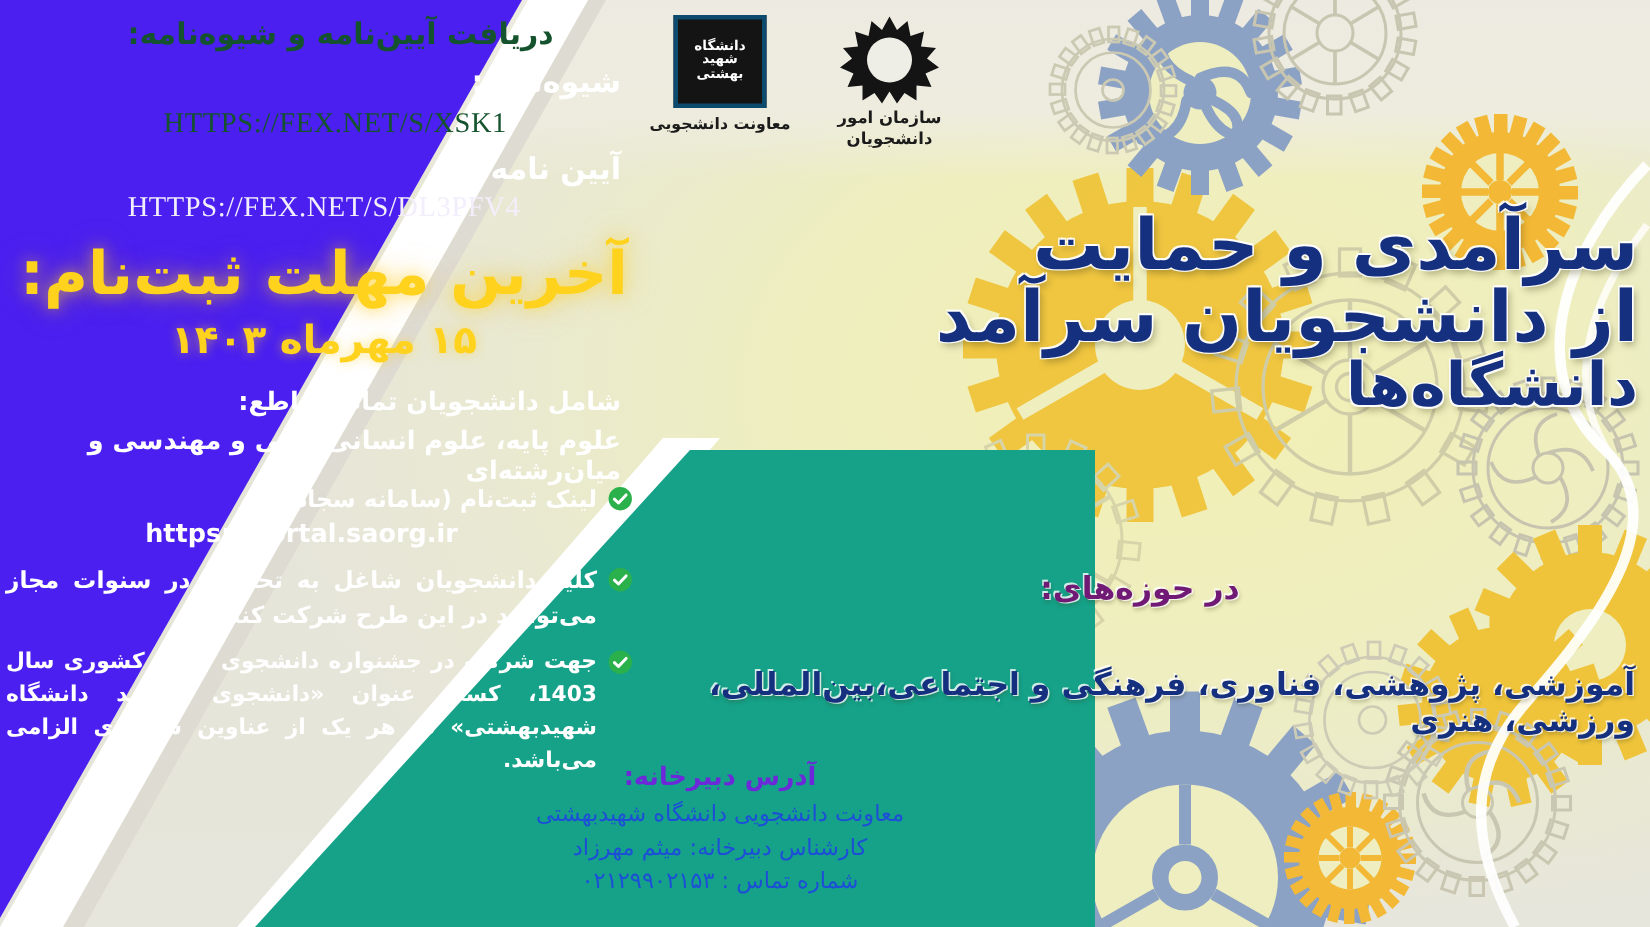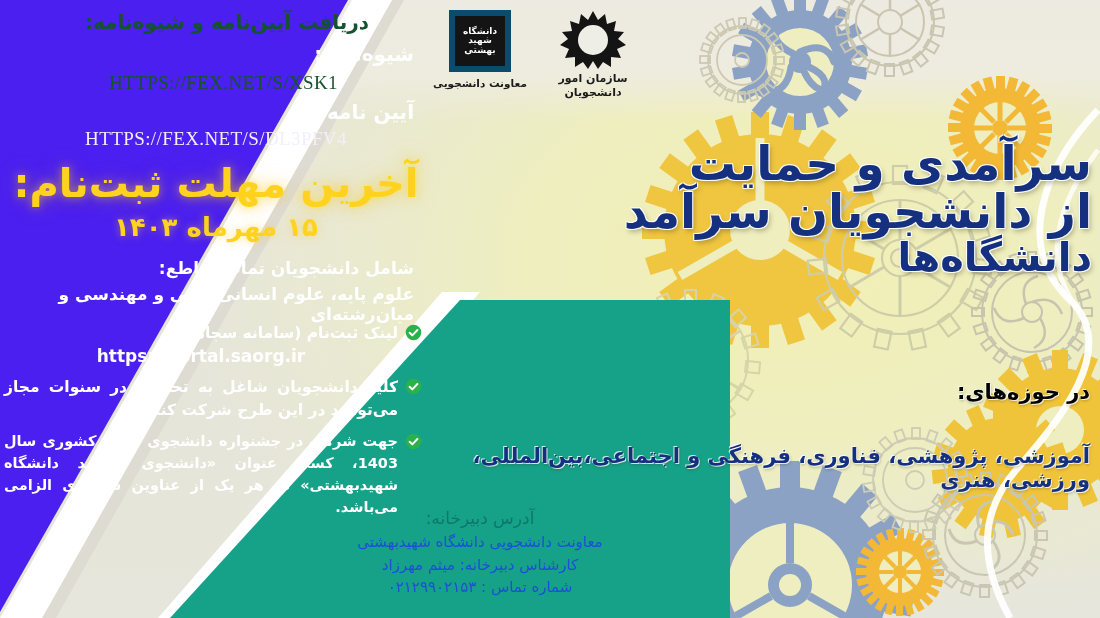--- a/index.html
+++ b/index.html
@@ -131,21 +131,21 @@
     display:block; text-align:center; font-size:17px; font-weight:bold;
     color:#ffffff; margin-top:2px; font-family:"DejaVu Sans","Liberation Sans",sans-serif;
   }
   .b3{font-size:14.5px; line-height:1.5;}
 
   
   .teal-text{
     position:absolute; left:300px; top:508px; width:360px;
     direction:rtl; text-align:center; color:#0c2a30;
   }
-  .teal-title{font-size:17px; font-weight:normal; color:#0f766e; margin-bottom:3px;}
+  .teal-title{font-size:17px; font-weight:bold; color:#6d28d9; margin-bottom:3px;}
   .teal-line{font-size:15px; color:#1d4ed8; line-height:1.5;}
 
   
   .maintitle{
     position:absolute; right:8px; top:140px; width:520px;
     direction:rtl; text-align:right;
   }
   .mt-line{
     font-size:47px; font-weight:bold; color:#14307e;
     line-height:1.03; letter-spacing:-0.5px;
@@ -157,38 +157,39 @@
        2px 3px 5px rgba(60,60,20,.35);
   }
   .mt-line.l3{font-size:40px;}
 
   
   .fields{
     position:absolute; right:10px; top:380px; width:660px;
     direction:rtl; text-align:right;
   }
   .fields-title{
-    font-size:21px; font-weight:bold; color:#000000;
+    font-size:21px; font-weight:bold; color:#701a75;
     text-shadow:-1px -1px 0 rgba(255,255,255,.8), 1px 1px 0 rgba(255,255,255,.8), 1px 2px 3px rgba(60,60,20,.3);
     margin-bottom:4px;
+    text-align:center;
   }
   .fields-body{
     font-size:21px; font-weight:bold; color:#14307e;
     text-shadow:-1px -1px 0 rgba(255,255,255,.8), 1px 1px 0 rgba(255,255,255,.8), 1px 2px 3px rgba(60,60,20,.3);
     margin-top:40px;
   }
 
   
   .logos{position:absolute; left:425px; top:6px; width:230px; height:110px;}
   .logo-box{position:absolute;}
   .logo-sbu{left:0px; top:4px; width:110px; text-align:center;}
   .logo-sbu-mark{
     width:62px;height:62px;margin:0 auto;
     background:#141414;
-    border:6px solid #0c4a6e;
+    border:3px solid #0c4a6e;
     box-sizing:border-box;
     display:flex;align-items:center;justify-content:center;
   }
   .logo-sbu-cal{
     color:#fff; font-size:9px; font-weight:bold; line-height:1.05;
     direction:rtl; text-align:center; padding:2px;
   }
   .logo-cap{
     font-size:10.5px; color:#1b1b1b; direction:rtl; margin-top:5px; font-weight:bold;
   }

